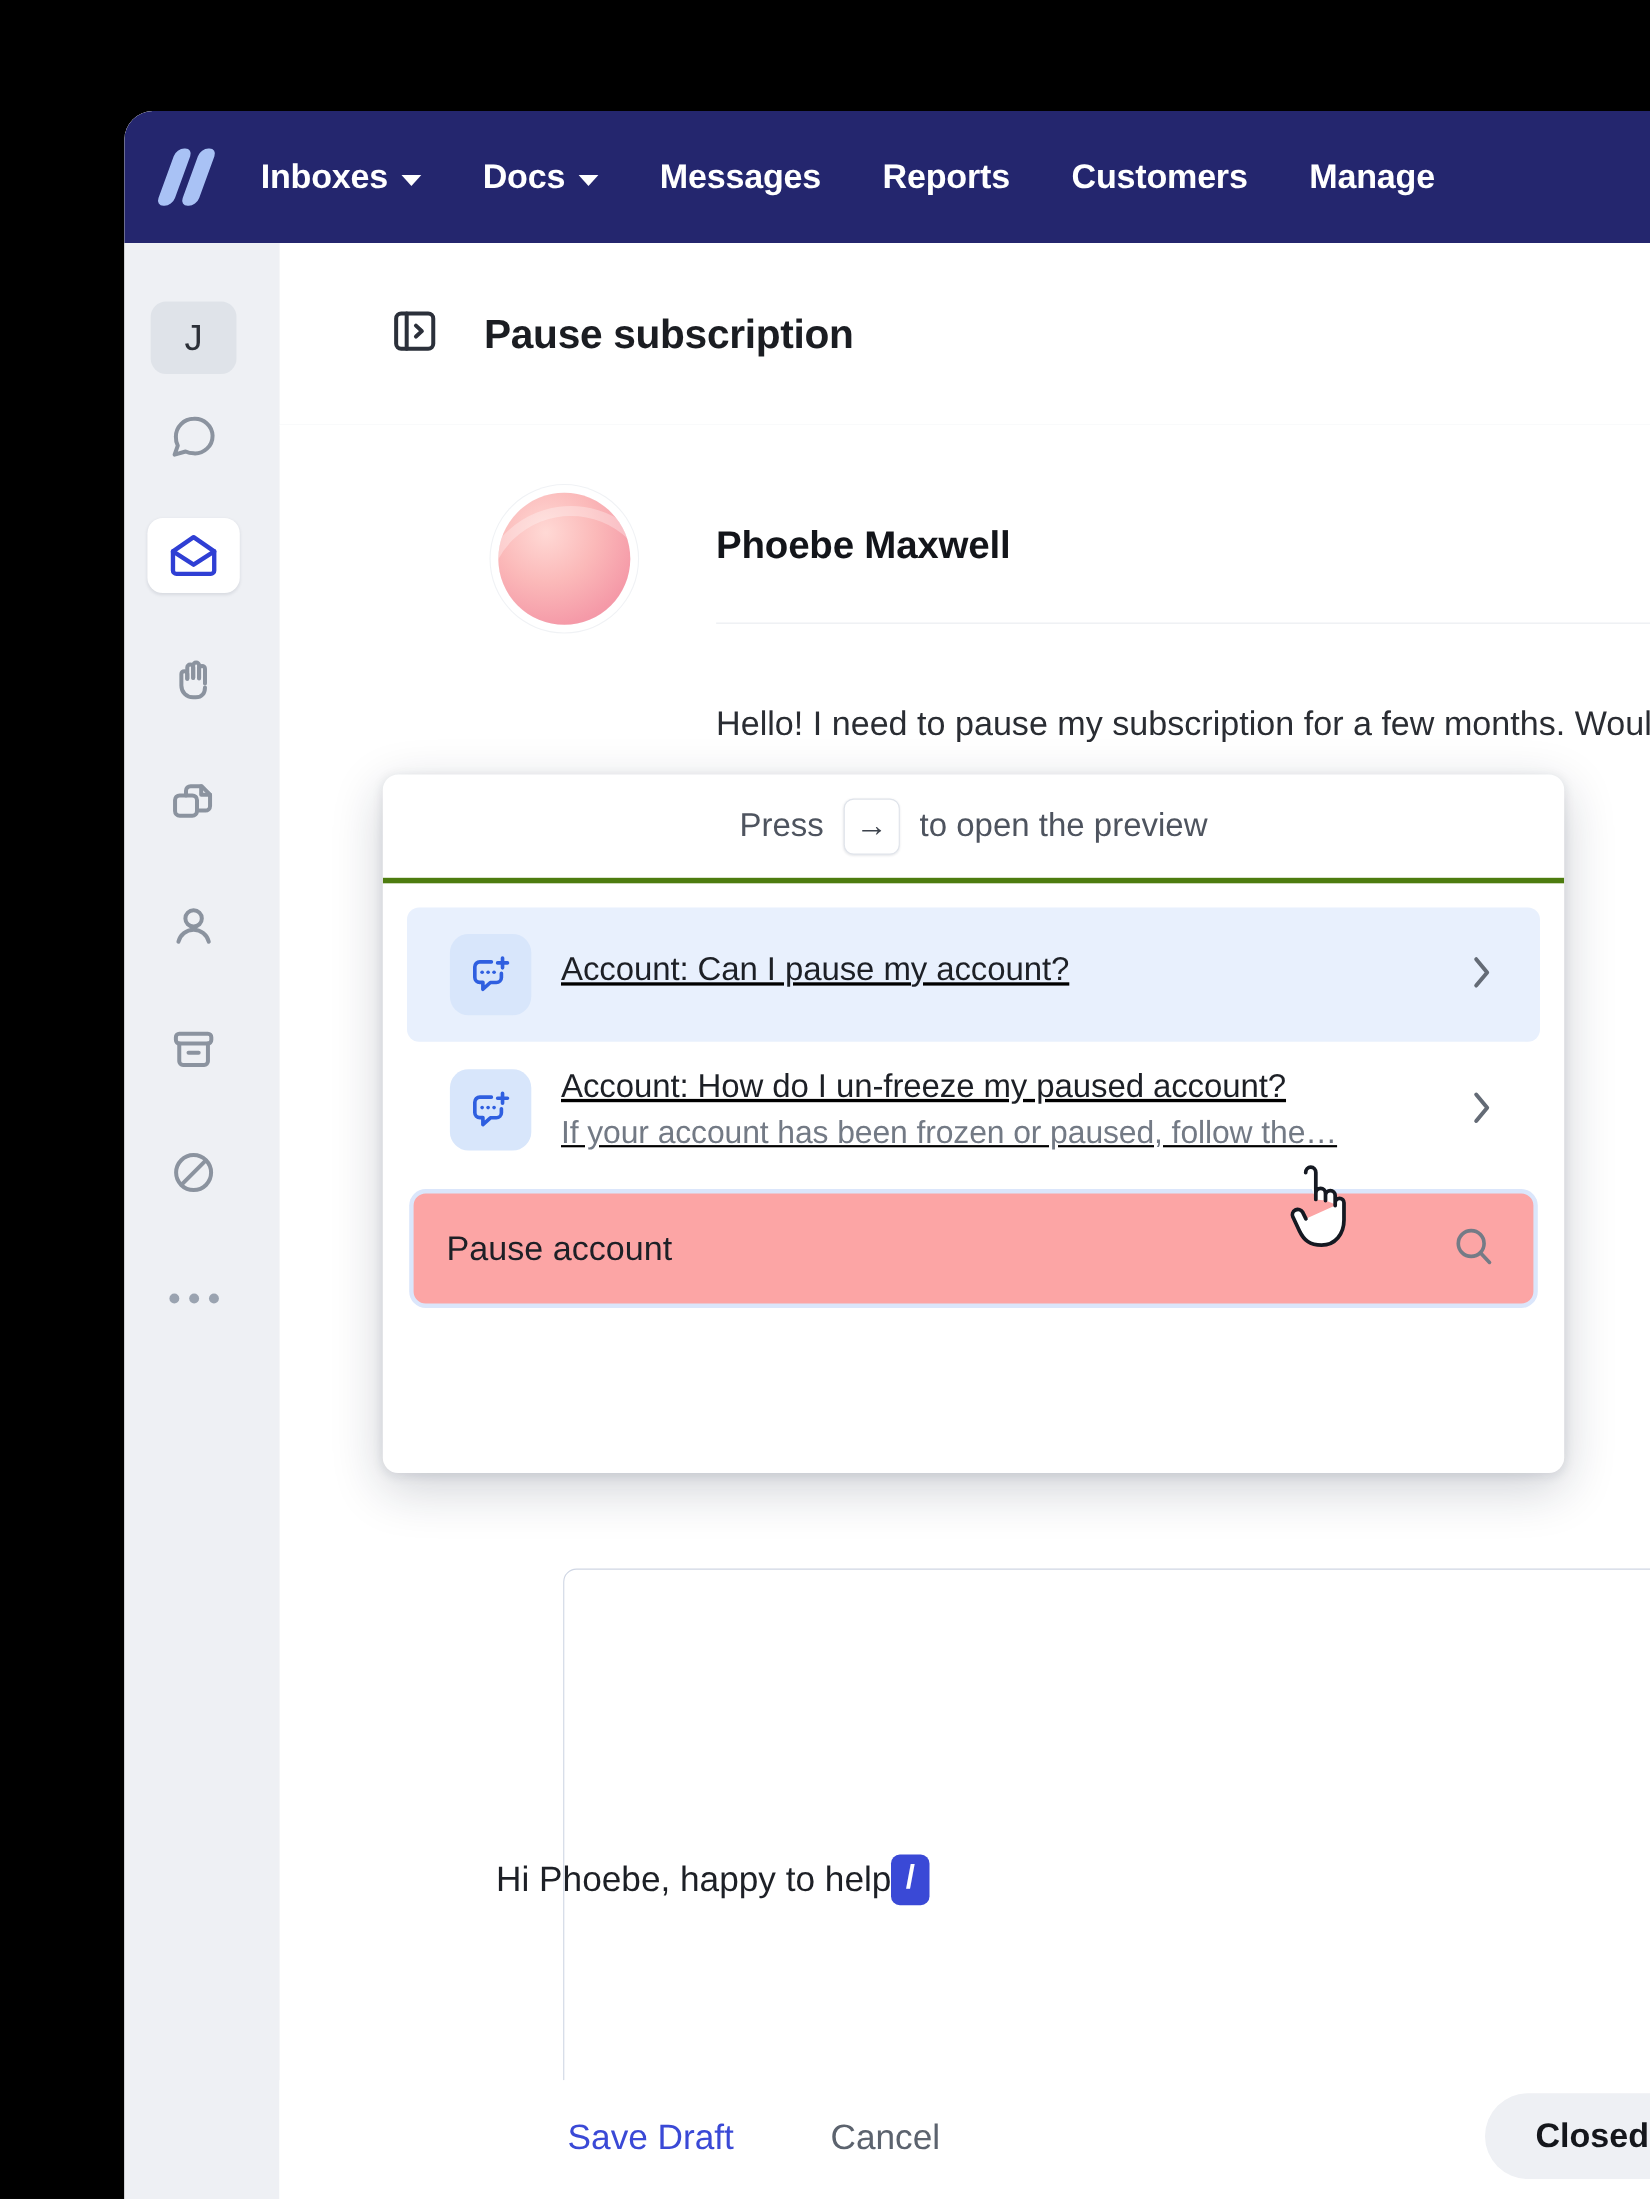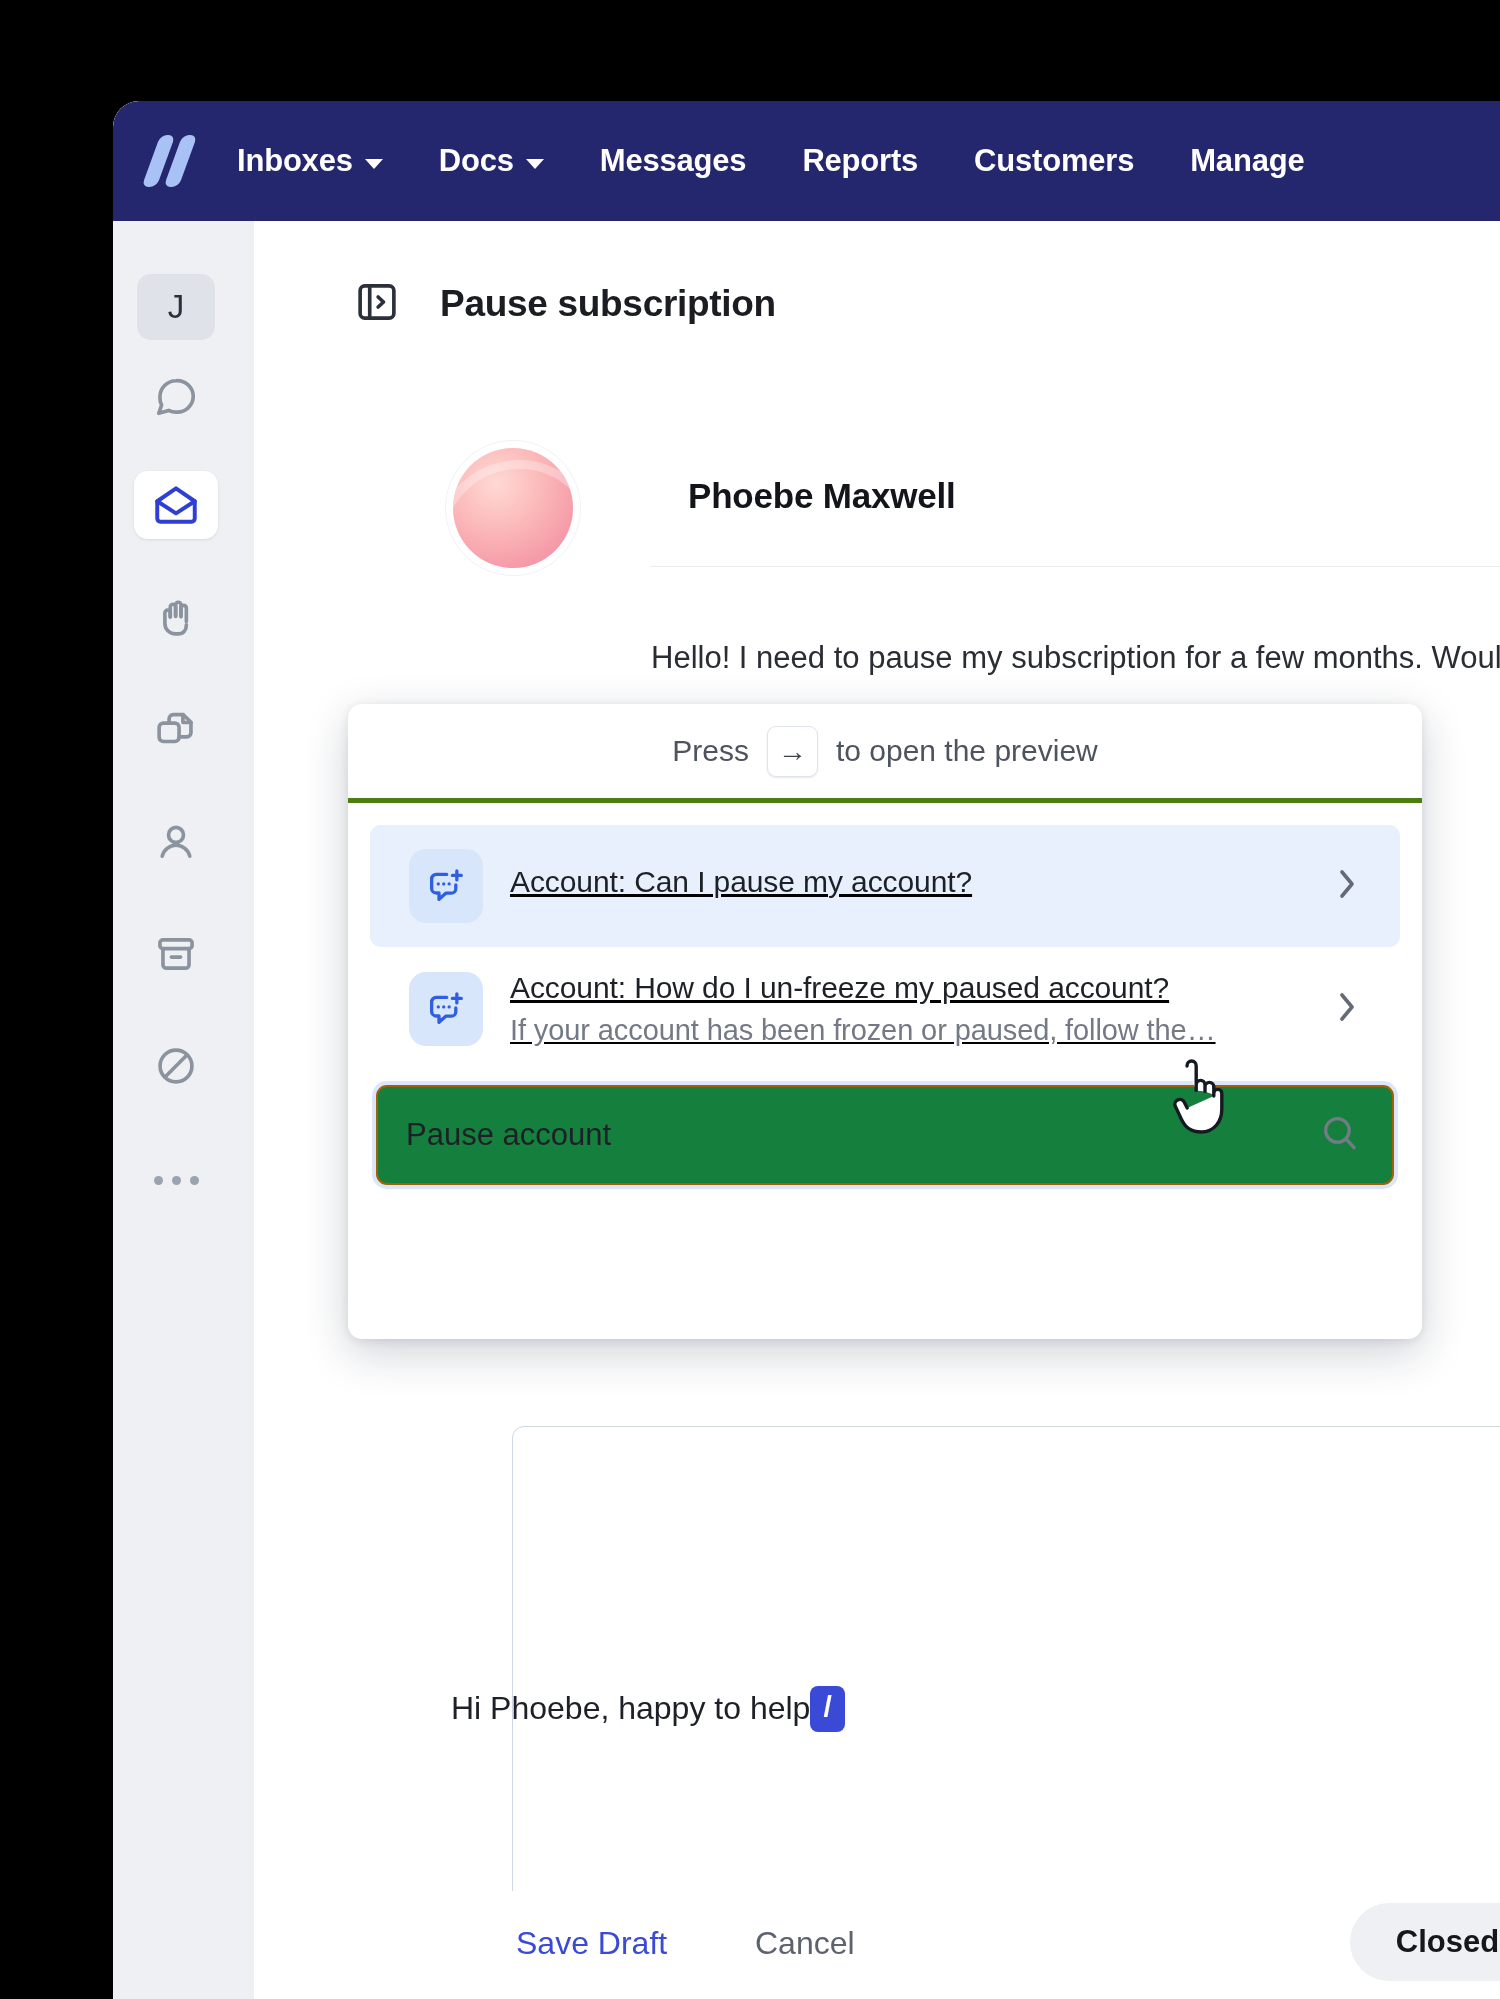--- a/index.html
+++ b/index.html
@@ -73,21 +73,21 @@
   .cust-avatar{
     position:absolute;left:199px;top:62px;width:120px;height:120px;border-radius:50%;
     background:radial-gradient(circle at 36% 30%, #ffd9d5 0%, #fbb9b9 40%, #f59aa8 75%, #ef8fa6 100%);
     box-shadow:0 0 0 7px #ffffff,0 0 0 8px #f0f2f5;overflow:hidden;
   }
   .cust-avatar:after{
     content:"";position:absolute;left:-18px;top:12px;width:150px;height:150px;
     border-radius:50%;border:9px solid rgba(255,255,255,.30);
   }
   .cust-name{
-    position:absolute;left:397px;top:90px;font-size:35px;font-weight:700;color:#13151a;letter-spacing:-.2px;margin-left:37px;
+    position:absolute;left:397px;top:90px;font-size:35px;font-weight:700;color:#13151a;letter-spacing:-.2px;
   }
   .rule{position:absolute;left:397px;top:180px;width:1103px;height:1px;background:#e9ecf0;}
   .msgtext{
     position:absolute;left:397px;top:250px;width:1180px;font-size:31px;color:#2a2d33;
     line-height:1.45;white-space:nowrap;
   }
 
   
   .editor{
     position:absolute;left:258px;top:1040px;width:1242px;height:500px;
@@ -139,21 +139,21 @@
   .sugg .thumb{
     width:74px;height:74px;border-radius:17px;background:#d8e6fb;flex:none;
     display:flex;align-items:center;justify-content:center;
   }
   .sugg .txt{flex:1;min-width:0;}
   .sugg .t1{font-size:30px;color:#1d2026;white-space:nowrap;margin-bottom:9px;letter-spacing:-.1px;}
   .sugg .t2{font-size:29px;color:#737a85;white-space:nowrap;letter-spacing:-.1px;}
   .chev{flex:none;margin-left:10px;}
   .searchwrap{padding:14px 28px 30px;}
   .searchbox{
-    position:relative;height:96px;border:2px solid #a16207;border-radius:11px;background:#15803d;
+    position:relative;height:96px;border:2px solid #fca5a5;border-radius:11px;background:#fca5a5;
     box-shadow:0 0 0 4px #dbe6fb;display:flex;align-items:center;
   }
   .searchbox input{
     flex:1;border:0;outline:none;background:transparent;font-size:31px;color:#1d2026;
     padding:0 28px;font-family:"Liberation Sans","DejaVu Sans",sans-serif;
   }
   .searchbox .mag{margin-right:30px;}
 
   
   .cursor{position:absolute;left:1052px;top:958px;pointer-events:none;}

